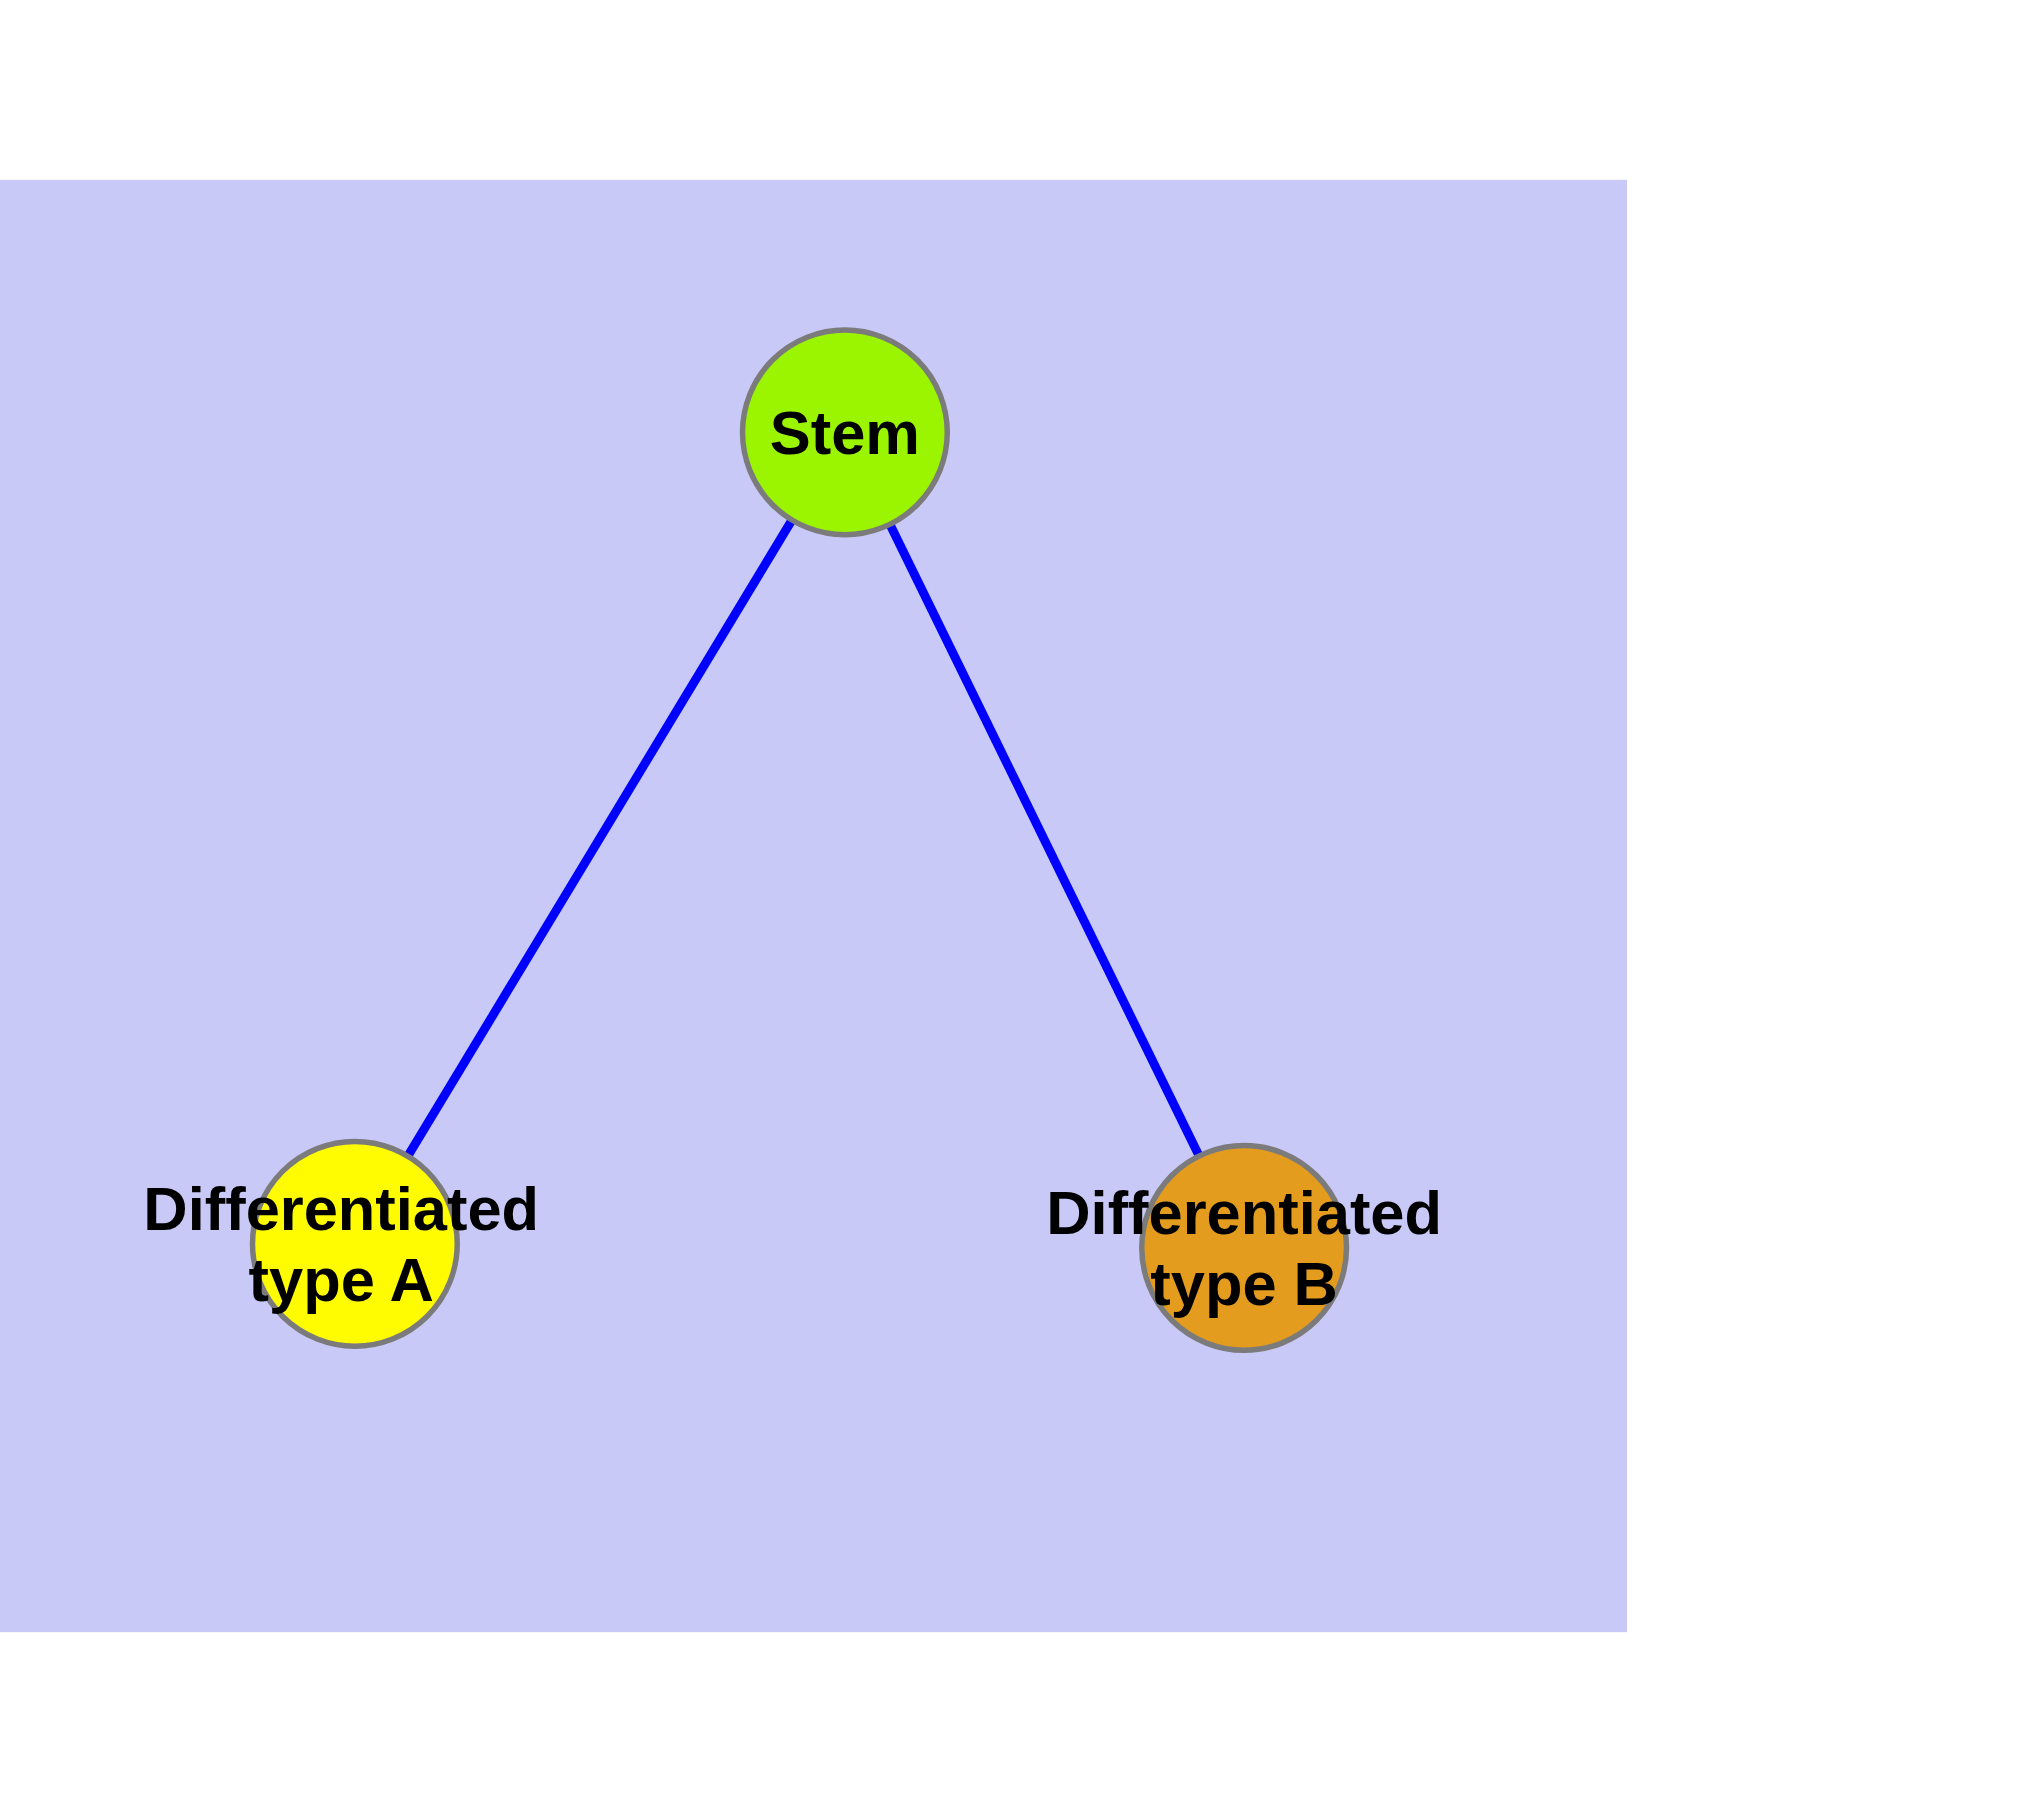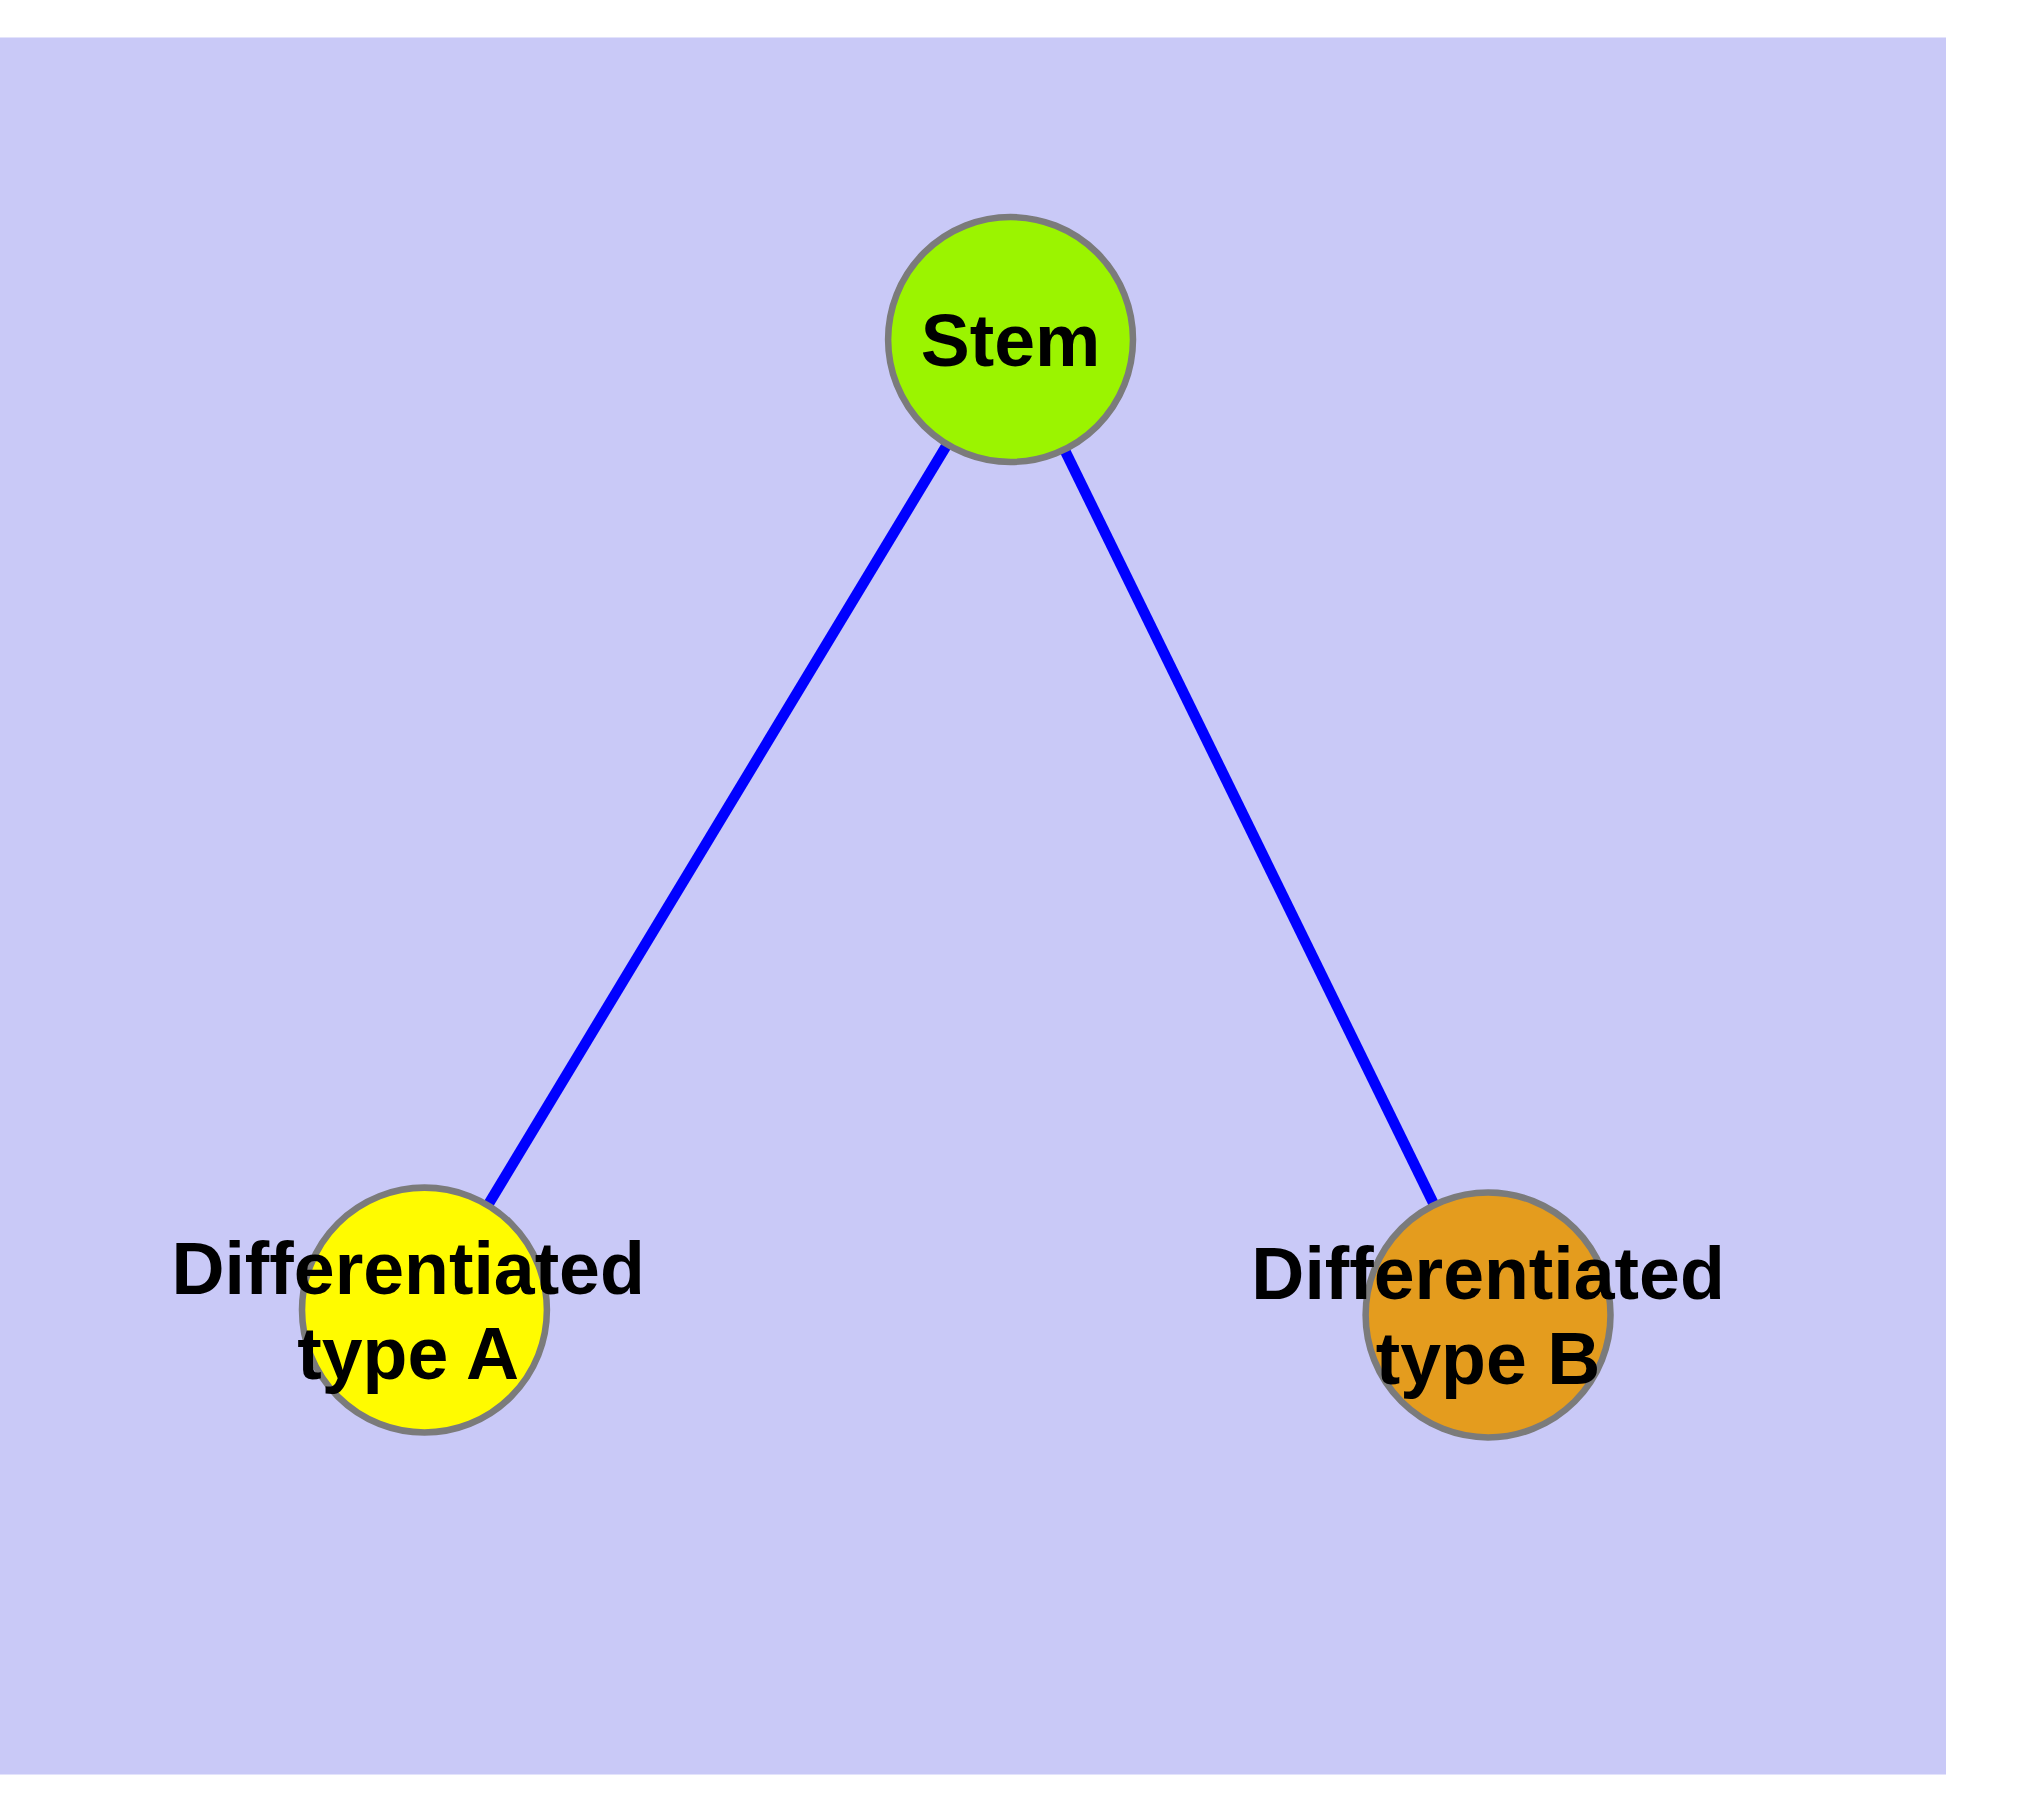--- a/index.html
+++ b/index.html
@@ -2,21 +2,21 @@
 <html style="font-size:13.6px"><head>
 <meta charset="utf-8">
 <style>
   html, body {
     margin: 0;
     padding: 0;
     background: #ffffff;
   }
   .stage {
     position: relative;
-    width: 1946px;
+    width: 1627px;
     height: 1812px;
     background: #ffffff;
     overflow: hidden;
   }
   .stage svg {
     position: absolute;
     left: 0;
     top: 0;
     width: 100%;
     height: 100%;

